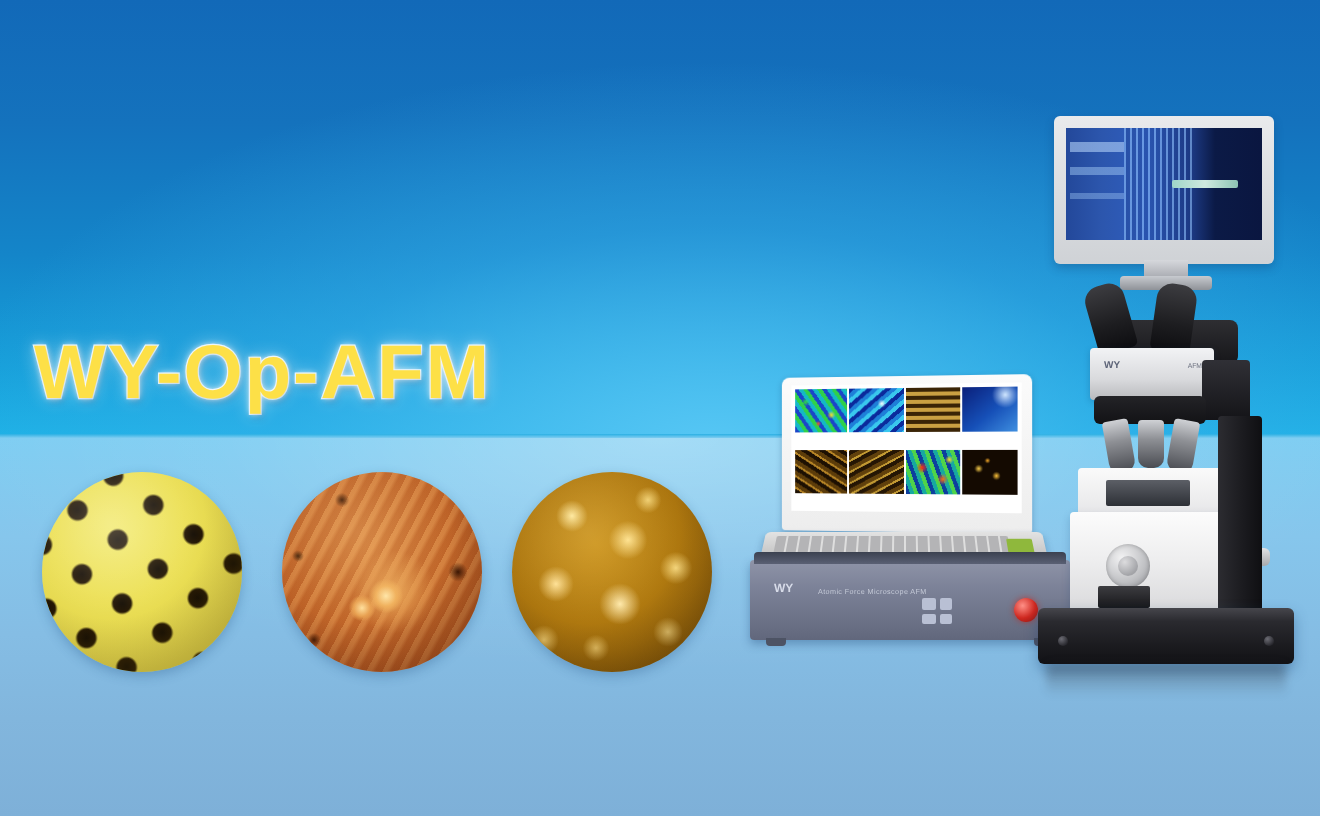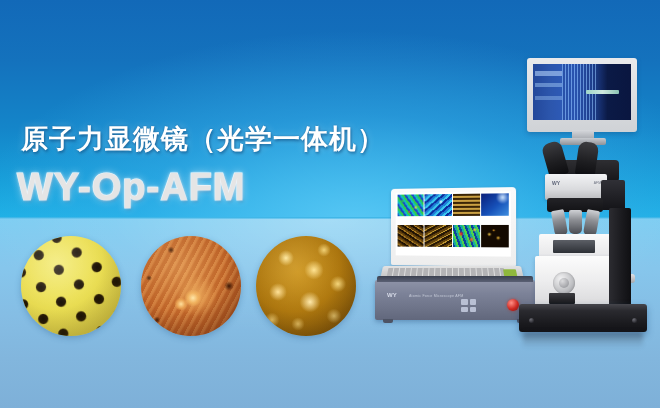--- a/index.html
+++ b/index.html
@@ -64,21 +64,21 @@
       1px 2px 3px rgba(8,60,110,0.50),
       0 0 8px rgba(255,255,255,0.28);
   }
   .model {
     position: absolute;
     left: 17px;
     top: 164px;
     font-size: 38px;
     line-height: 46px;
     font-weight: bold;
-    color: #e5e5e5;
+    color: #fde047;
     letter-spacing: 1px;
     white-space: nowrap;
     -webkit-text-stroke: 1.2px rgba(235,248,255,0.95);
     paint-order: stroke fill;
     text-shadow:
       0 0 3px rgba(255,255,255,0.95),
       0 0 9px rgba(255,255,255,0.55),
       1px 2px 3px rgba(12,70,130,0.35);
     text-align: center;
   }
@@ -450,21 +450,20 @@
 </head>
 <body>
 
 <div class="banner">
 
   <div class="bg-top"></div>
   <div class="bg-bottom"></div>
   <div class="bg-bottom-sheen"></div>
   <div class="split-line"></div>
 
-  <div class="headline">原子力显微镜（光学一体机）</div>
   <div class="model">WY-Op-AFM</div>
 
   <div class="sample sample-1">
     <div class="s1-base"></div>
     <div class="s1-dots"></div>
     <div class="s1-shade"></div>
   </div>
   <div class="sample sample-2">
     <div class="s2-base"></div>
     <div class="s2-shade"></div>

